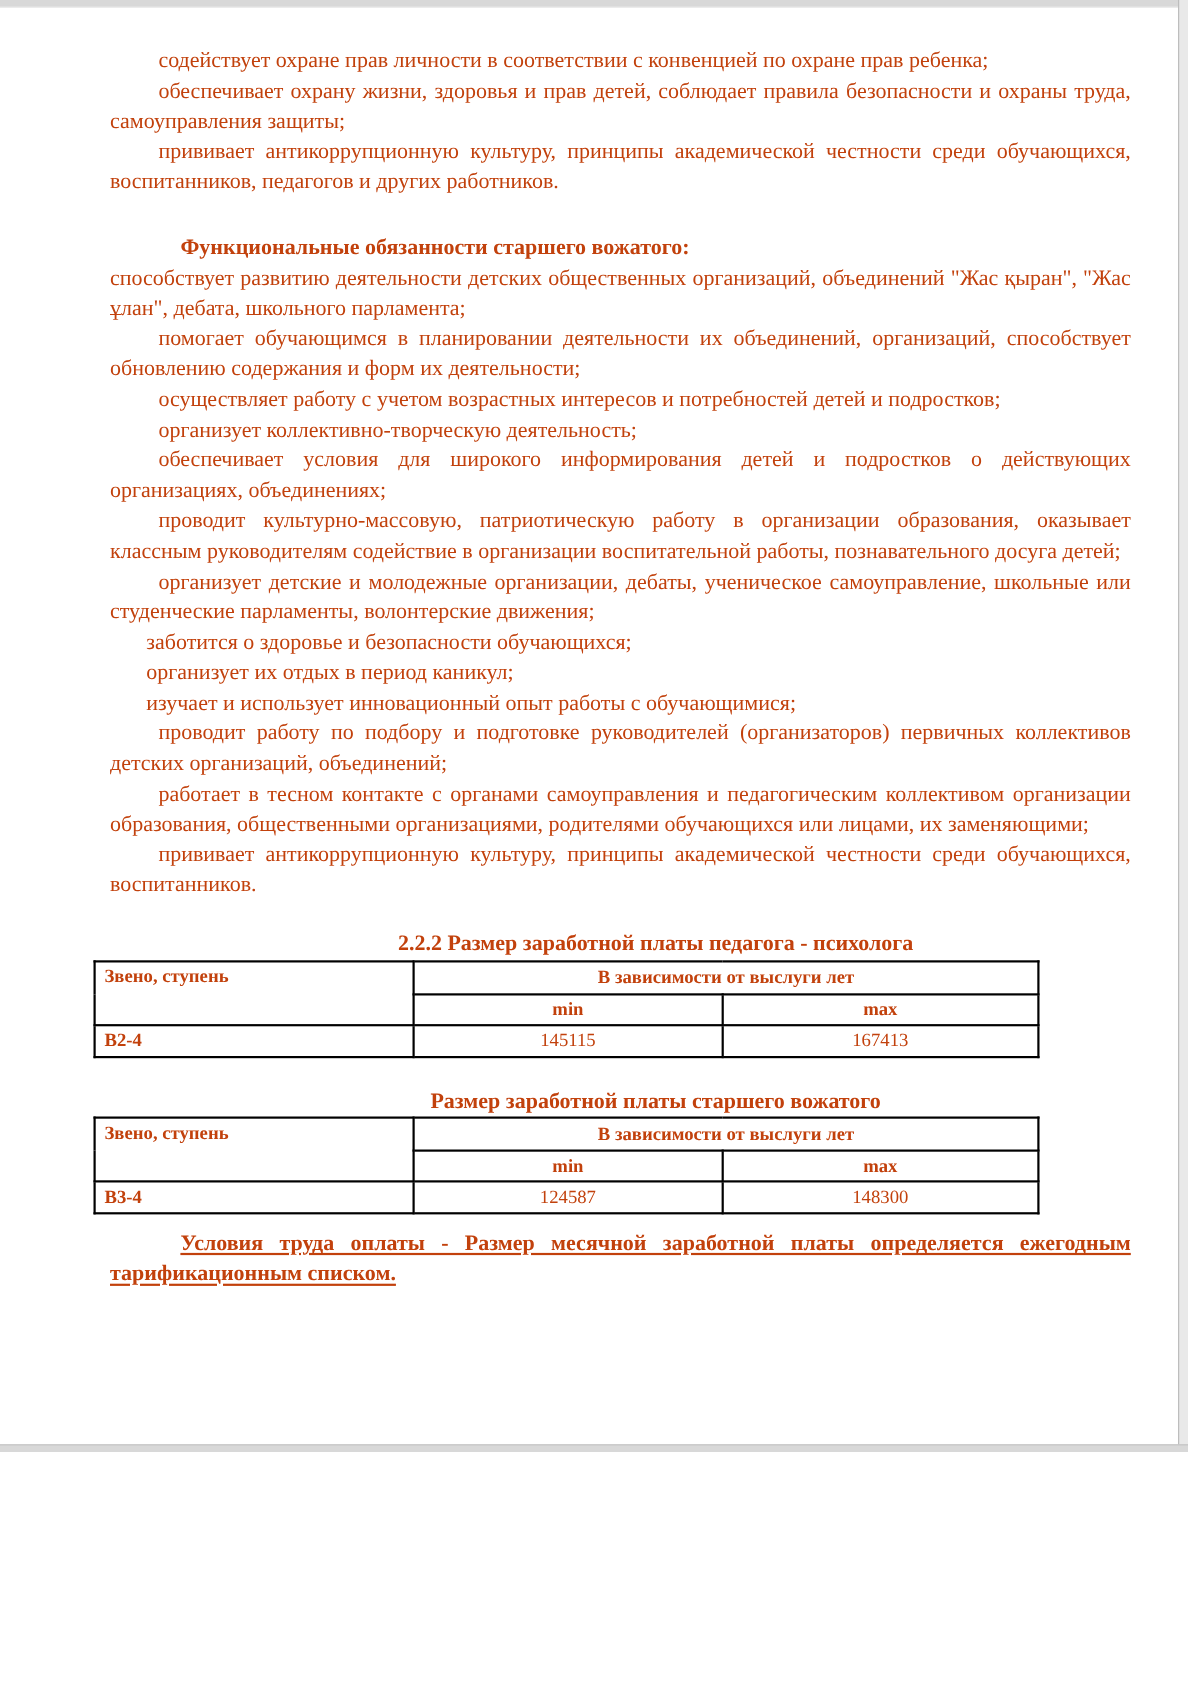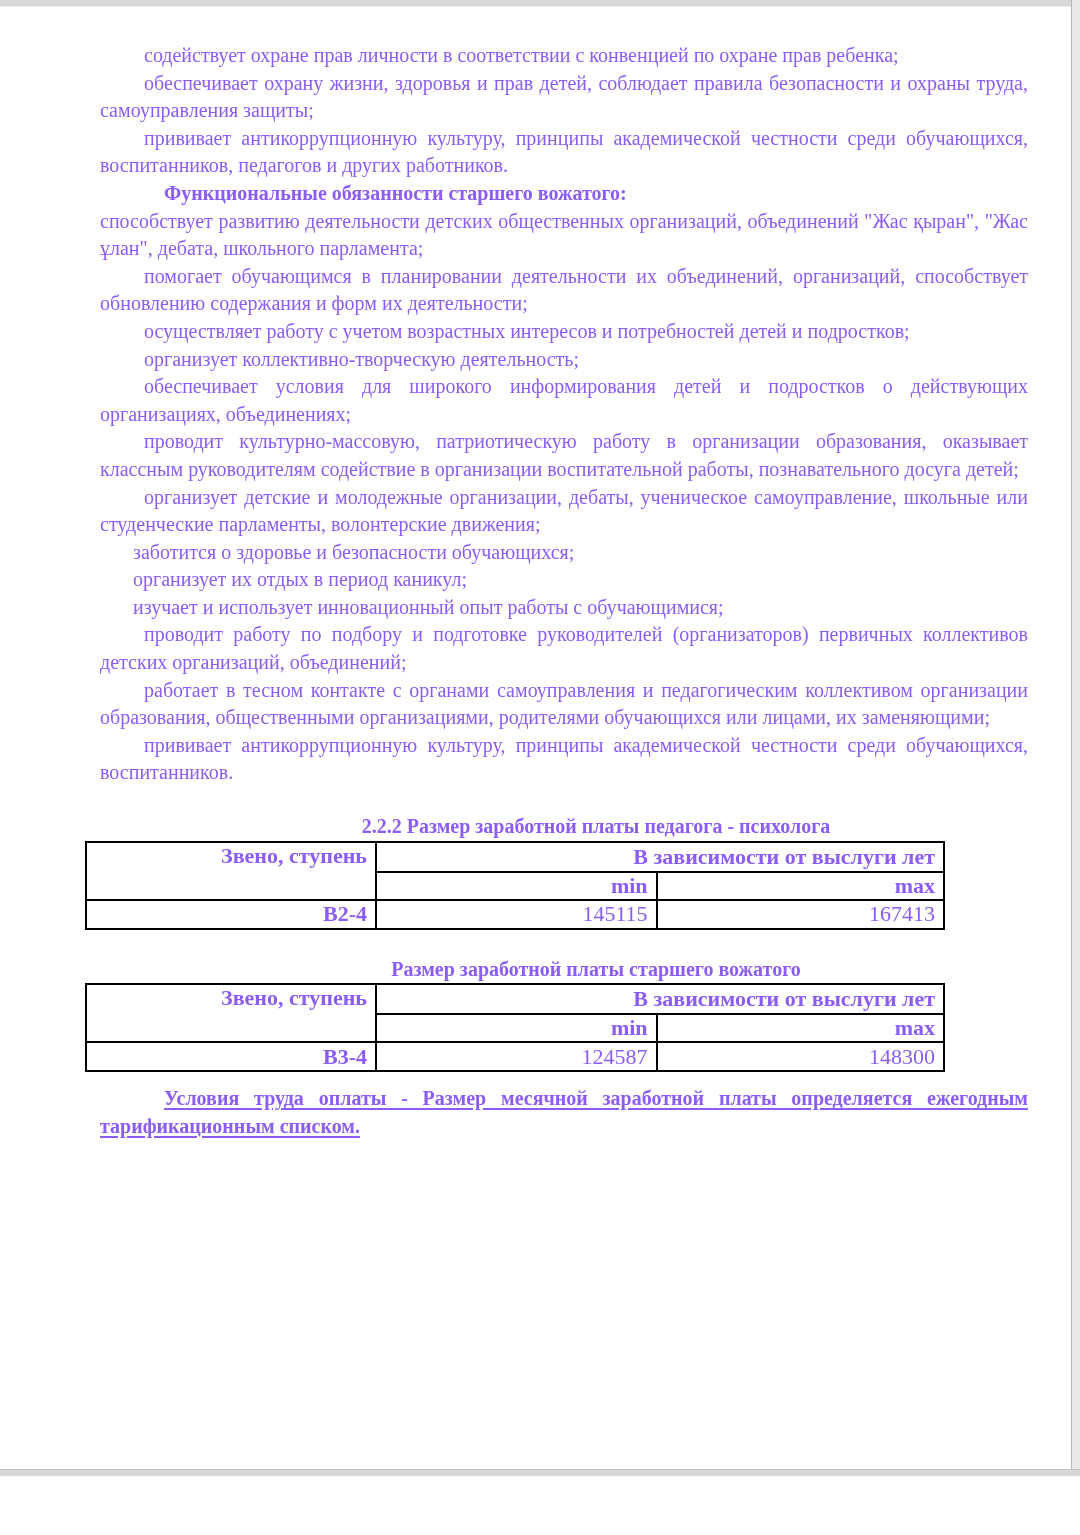--- a/index.html
+++ b/index.html
@@ -1,24 +1,24 @@
 <!DOCTYPE html>
 <html><head>
 <meta charset="utf-8">
 <style>
   * { box-sizing: border-box; }
   html, body { margin: 0; padding: 0; background: #ffffff; }
   .page {
     position: relative;
     width: 1080px;
-    height: 1476px;
+    height: 1320px;
     background: #ffffff;
     overflow: hidden;
     font-family: "Liberation Serif", "DejaVu Serif", serif;
-    color: #8b5cf6;
+    color: #c2410c;
   }
   .edge-top {
     position: absolute; top: 0; left: 0; right: 0; height: 7px;
     background: #d8d8d8; border-bottom: 1px solid #eeeeee;
   }
   .edge-right {
     position: absolute; top: 0; right: 0; bottom: 0; width: 9px;
     background: #e9e9e9; border-left: 1px solid #b8b8b8;
   }
   .edge-bottom {
@@ -30,21 +30,21 @@
     left: 100px; top: 42px;
     width: 928px;
     font-size: 20px;
     line-height: 27.6px;
     text-align: justify;
   }
   p { margin: 0; }
   .ind1 { text-indent: 33px; }
   .ind2 { text-indent: 44px; }
   .ind3 { text-indent: 64px; }
-  .bold { font-weight: bold; }
+  .bold { font-weight: bold; margin-top: 32px; }
   .underline {
     text-decoration: underline;
     text-decoration-thickness: 2px;
     text-underline-offset: 3px;
   }
   .tbl-title {
     font-weight: bold;
     text-indent: 64px;
     margin-top: 26px;
     text-align: center;
@@ -52,24 +52,23 @@
   .mt-sm { margin-top: 13px; }
   .mt-md { margin-top: 36px; }
   table.salary {
     border-collapse: collapse;
     table-layout: fixed;
     width: 860px;
     margin-left: -15px;
   }
   table.salary th, table.salary td {
     border: 2px solid #000;
-    font-size: 22px;
+    font-size: 17px;
     padding: 0px 8px;
     line-height: 26px;
-    text-align: right;
   }
   .col-level { width: 33.8%; }
   .col-min   { width: 32.7%; }
   .col-max   { width: 33.5%; }
   th.level-head {
     text-align: left;
     vertical-align: top;
     font-weight: bold;
     height: 30px;
   }

